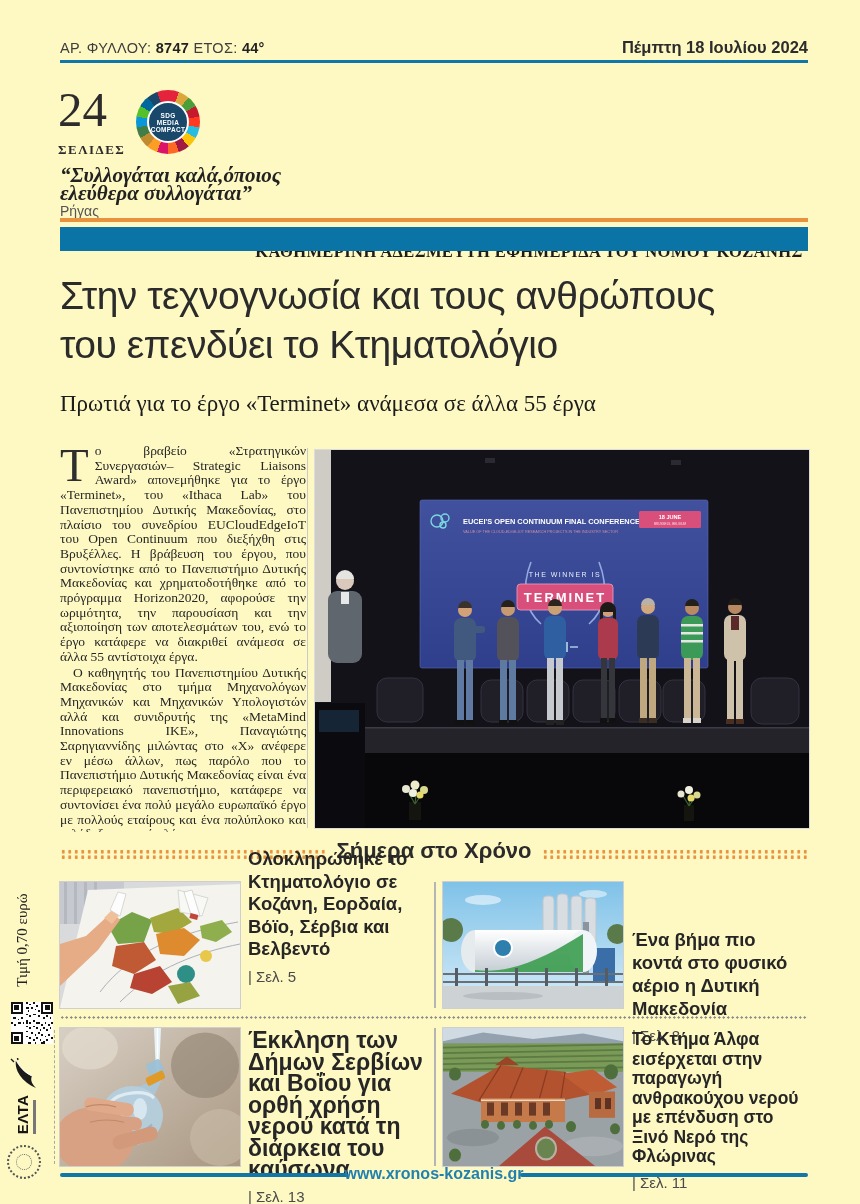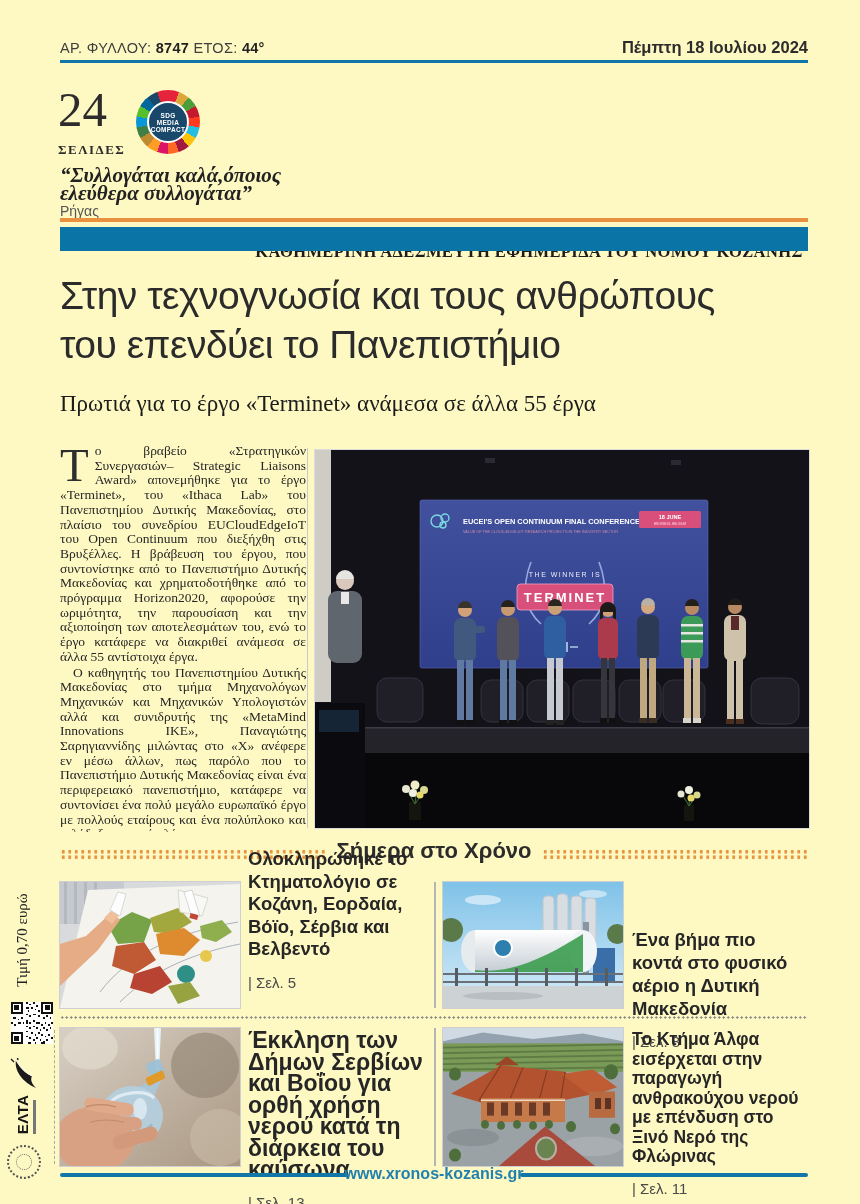--- a/index.html
+++ b/index.html
@@ -48,21 +48,21 @@
   
   .today-title{left:60px;right:52px;top:838px;text-align:center;font-weight:bold;font-size:22px;color:#2b2b2b;}
   .dotflank{top:849px;height:11px;
     background-image:radial-gradient(circle,#e8923f 1.6px,rgba(0,0,0,0) 1.9px);
     background-size:6.5px 5.5px;background-position:0 0;}
   .dotflank.left{left:60px;width:266px;}
   .dotflank.right{right:52px;width:266px;}
 
   .tphoto{outline:1px solid #cfcfcf;}
   .t-head{font-weight:bold;color:#262626;}
-  .t-ref{margin-top:13px;font-size:15px;color:#4a4a4a;}
+  .t-ref{margin-top:7px;font-size:15px;color:#4a4a4a;}
   .teaser-text{display:flex;flex-direction:column;}
   .dotsep{left:60px;right:52px;top:1016px;height:3px;
     background-image:radial-gradient(circle,#8a8a8a 1px,rgba(0,0,0,0) 1.2px);
     background-size:4.5px 3px;}
   .vmini{width:2px;background:#b5b5b5;}
   .vdash{left:54px;top:1030px;height:134px;width:0;border-left:1px dashed #a8a8a8;}
 
   
   .f-line{top:1173px;height:4px;background:#1176a8;border-radius:2px;}
   .f-text{left:60px;right:52px;top:1165px;text-align:center;font-weight:bold;font-size:16px;color:#2180ad;}
@@ -106,21 +106,21 @@
     <div>“Συλλογάται καλά,όποιος</div>
     <div>ελεύθερα συλλογάται”</div>
   </div>
   <div class="abs quote-author">Ρήγας</div>
   <div class="abs mast-sub">ΚΑΘΗΜΕΡΙΝΗ ΑΔΕΣΜΕΥΤΗ ΕΦΗΜΕΡΙΔΑ ΤΟΥ ΝΟΜΟΥ ΚΟΖΑΝΗΣ</div>
   <div class="abs orangeline"></div>
   <div class="abs bluebar"></div>
 
   <div class="abs headline">
     <div>Στην τεχνογνωσία και τους ανθρώπους</div>
-    <div>του επενδύει το Πανεπιστήμιο</div>
+    <div>του επενδύει το Κτηματολόγιο</div>
   </div>
   <div class="abs subheadline">Πρωτιά για το έργο «Terminet» ανάμεσα σε άλλα 55 έργα</div>
 
   <div class="abs bodycol">
     <span class="dropcap">Τ</span>
     <p>ο βραβείο «Στρατηγικών Συνεργασιών– Strategic Liaisons Award» απονεμήθηκε για το έργο «Terminet», του «Ithaca Lab» του Πανεπιστημίου Δυτικής Μακεδονίας, στο πλαίσιο του συνεδρίου EUCloudEdgeIoT του Open Continuum που διεξήχθη στις Βρυξέλλες. Η βράβευση του έργου, που συντονίστηκε από το Πανεπιστήμιο Δυτικής Μακεδονίας και χρηματοδοτήθηκε από το πρόγραμμα Horizon2020, αφορούσε την ωριμότητα, την παρουσίαση και την αξιοποίηση των αποτελεσμάτων του, ενώ το έργο κατάφερε να διακριθεί ανάμεσα σε άλλα 55 αντίστοιχα έργα.</p>
     <p class="indent">Ο καθηγητής του Πανεπιστημίου Δυτικής Μακεδονίας στο τμήμα Μηχανολόγων Μηχανικών και Μηχανικών Υπολογιστών αλλά και συνιδρυτής της «MetaMind Innovations ΙΚΕ», Παναγιώτης Σαρηγιαννίδης μιλώντας στο «Χ» ανέφερε εν μέσω άλλων, πως παρόλο που το Πανεπιστήμιο Δυτικής Μακεδονίας είναι ένα περιφερειακό πανεπιστήμιο, κατάφερε να συντονίσει ένα πολύ μεγάλο ευρωπαϊκό έργο με πολλούς εταίρους και ένα πολύπλοκο και φιλόδοξο τεχνικό πλάνο.</p>
 
   </div>
   <div class="abs vrule"></div>

